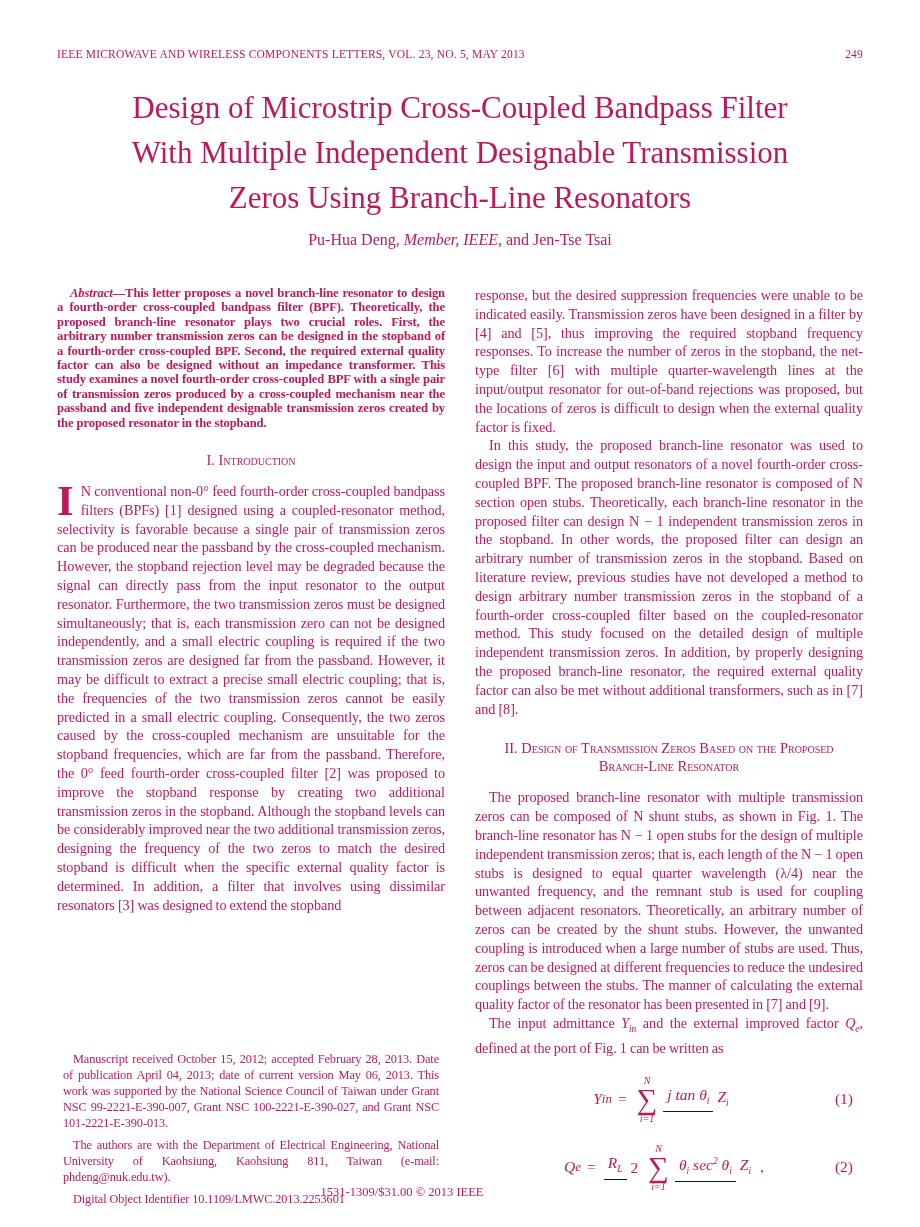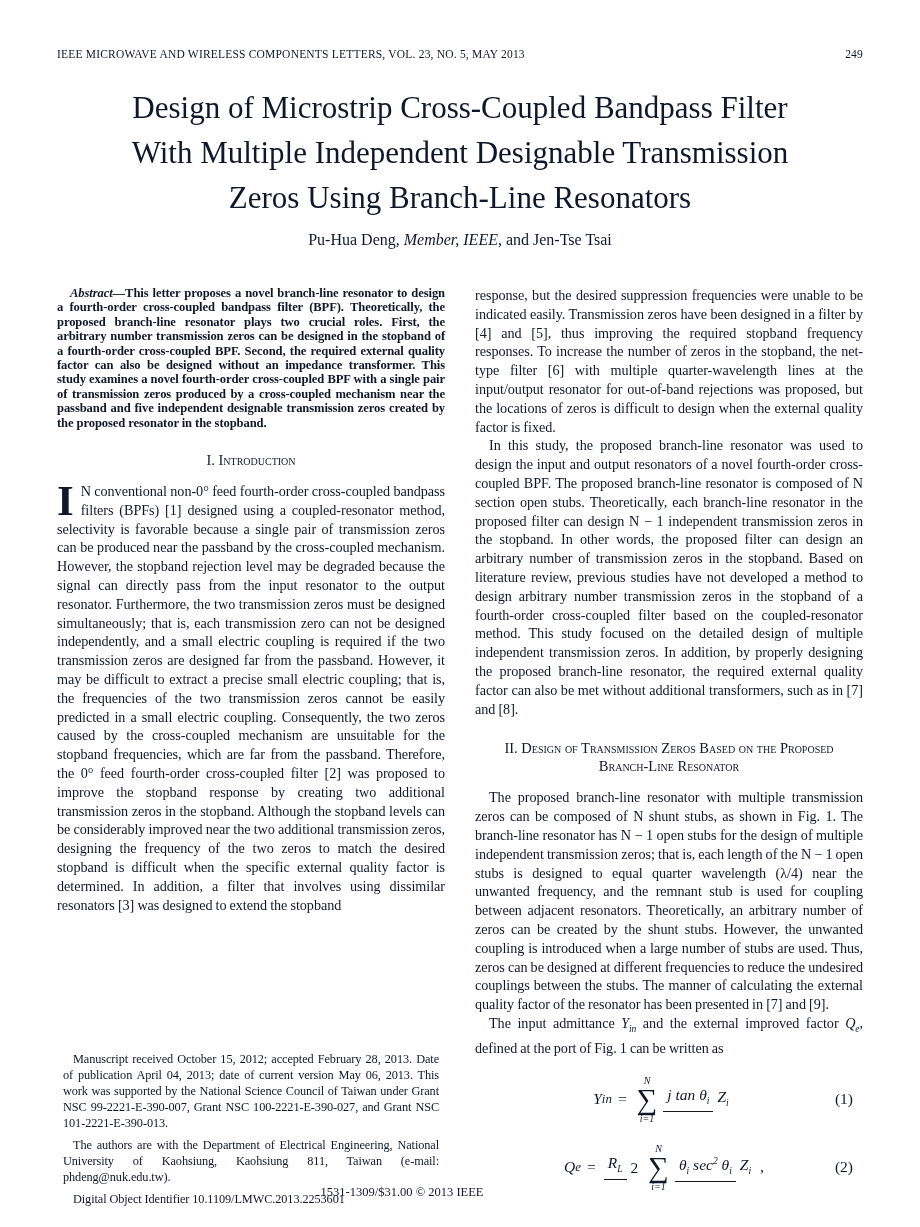--- a/index.html
+++ b/index.html
@@ -1,18 +1,18 @@
 <!DOCTYPE html>
 <html><head>
 <meta charset="utf-8">
 <style>
   html,body { margin:0; padding:0; background:#e8e8e8; }
   .page {
     position:relative; width:920px; height:1227px; margin:0 auto;
-    background:#ffffff; color:#0f172a;
+    background:#ffffff; color:#be185d;
     font-family:"Liberation Serif","DejaVu Serif",serif;
     overflow:hidden;
   }
   
   .running-head {
     position:absolute; top:48px; left:57px; width:806px;
     display:flex; justify-content:space-between;
     font-size:11.5px; letter-spacing:0.2px; white-space:nowrap;
   }
   

